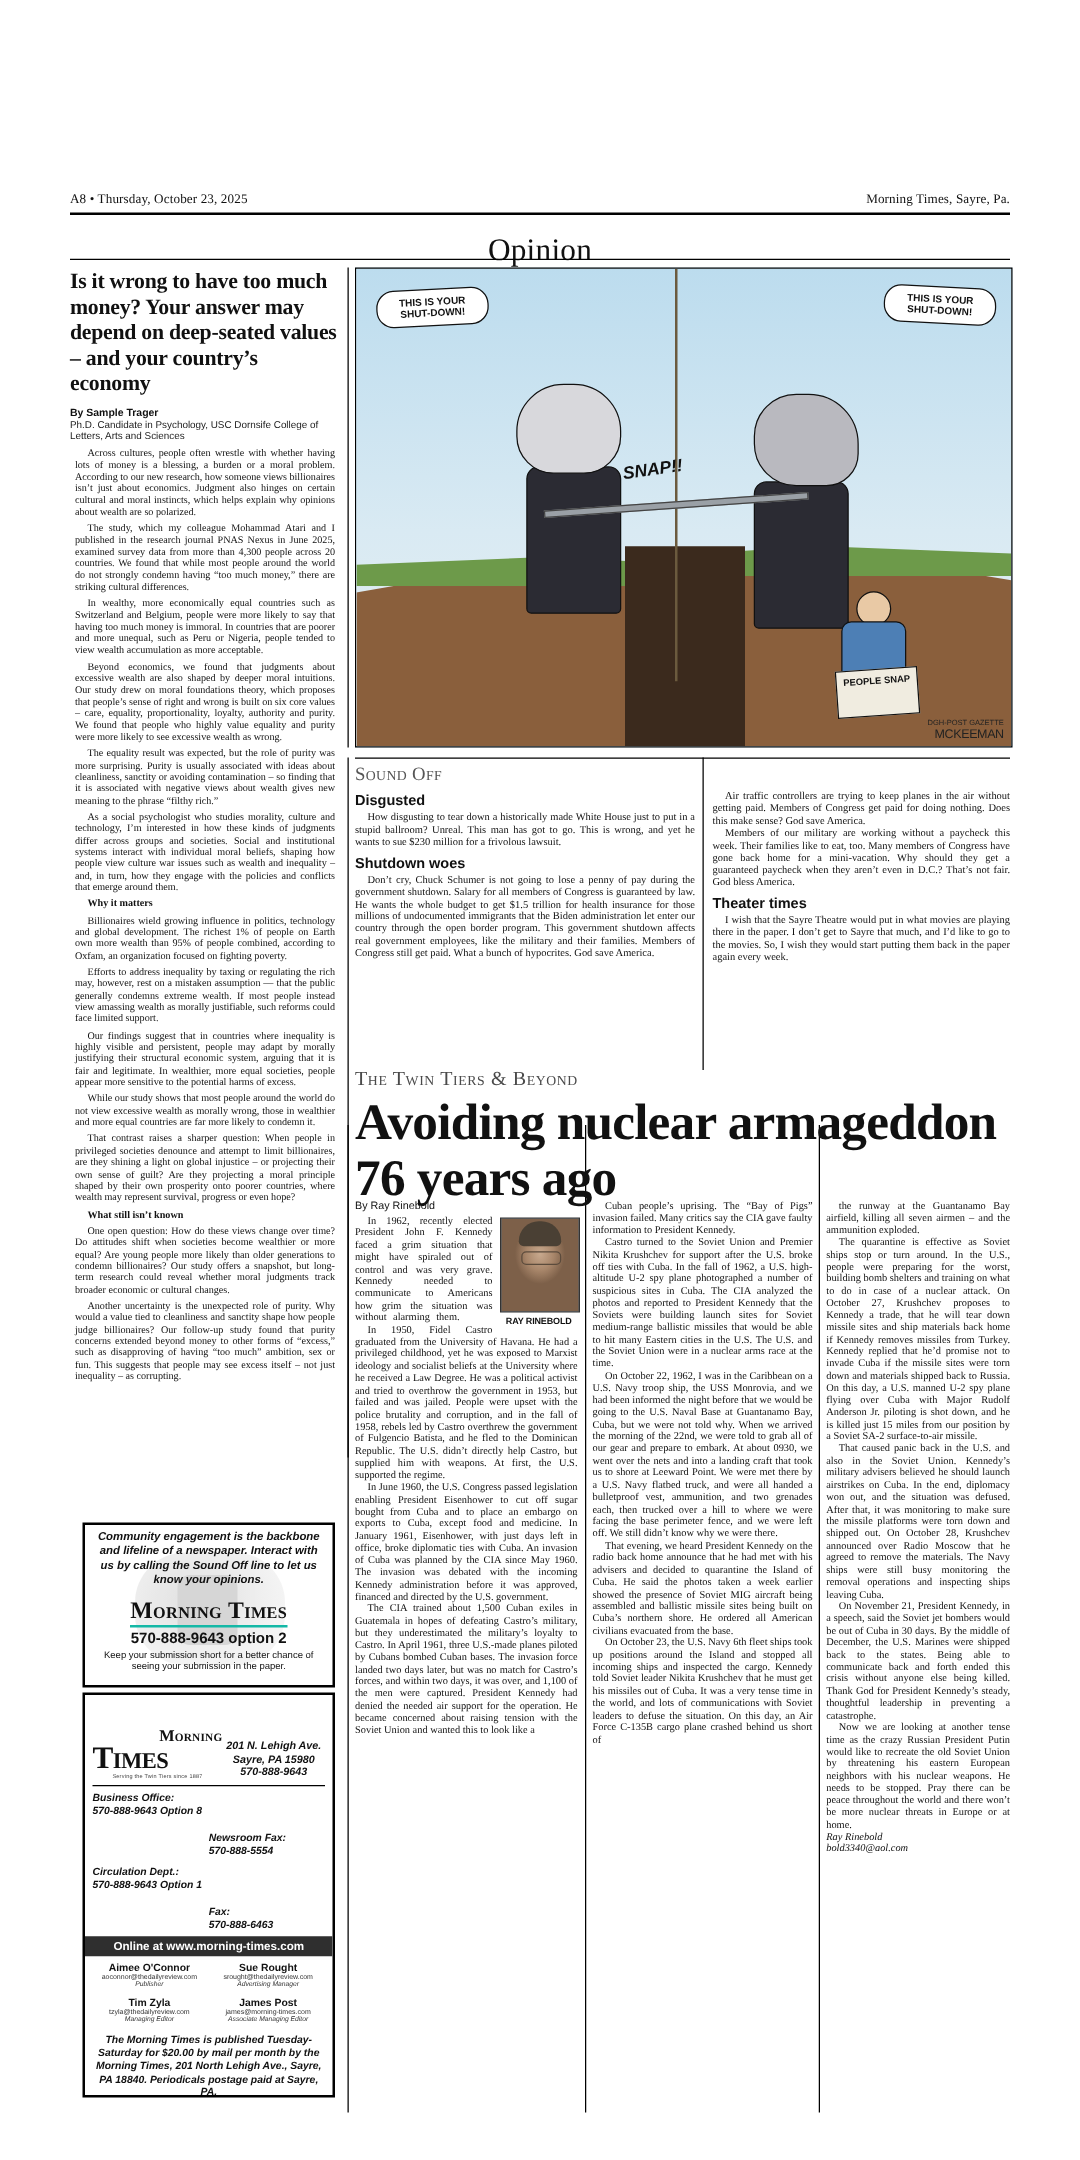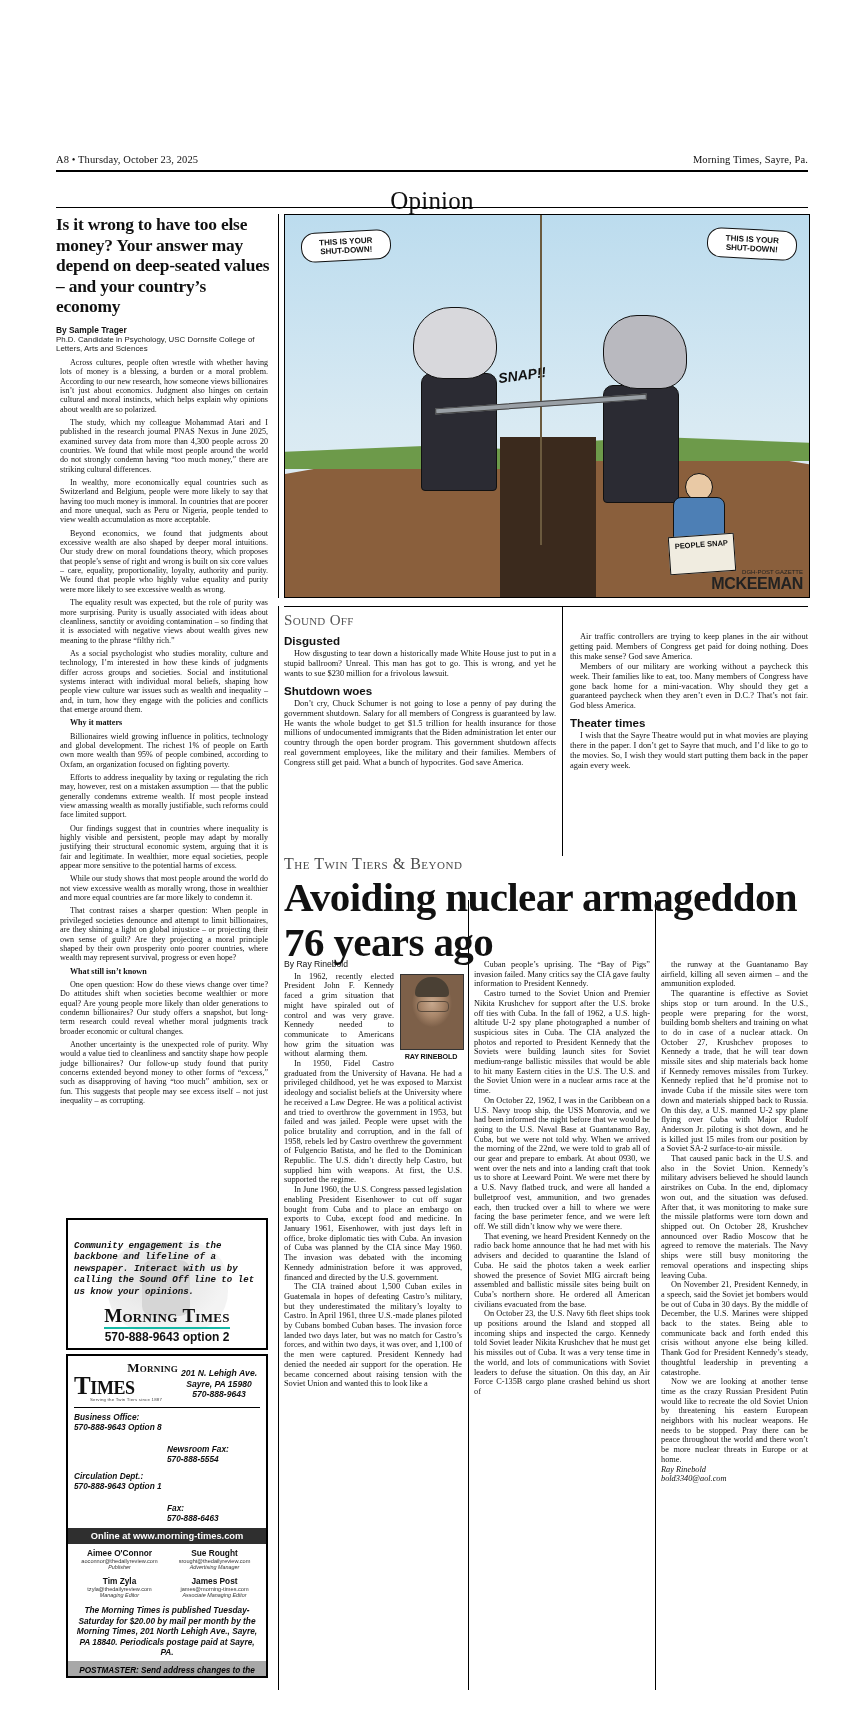--- a/index.html
+++ b/index.html
@@ -185,40 +185,40 @@
   .sign{
     position:absolute;left:384px;top:320px;width:64px;height:32px;background:#f0ece0;
     border:1.5px solid #111;transform:rotate(-4deg);
     font-family:"Liberation Sans",sans-serif;font-weight:bold;font-size:7.5px;line-height:9px;
     text-align:center;padding-top:4px;
   }
   .sig-cart{
     position:absolute;right:6px;bottom:4px;text-align:right;
     font-family:"Liberation Sans",sans-serif;font-size:6px;color:#222;
   }
-  .sig-cart .big{font-weight:bold;font-size:16px;letter-spacing:-.3px;display:block;}
+  .sig-cart .big{font-weight:normal;font-size:10px;letter-spacing:-.3px;display:block;}
 
   
   .ad-sound{
     position:absolute;left:66px;top:1218px;width:198px;height:128px;
     border:2px solid #000;background:#fff;overflow:hidden;
   }
   .ad-sound .phonebg{
     position:absolute;left:40px;top:22px;width:120px;height:90px;
     background:radial-gradient(ellipse at 40% 40%, #dcdcdc 0%, #f2f2f2 70%);
     border-radius:40px;opacity:.85;
   }
   .ad-sound .phonebg:after{
     content:"";position:absolute;left:34px;top:18px;width:48px;height:56px;background:#cfcfcf;
     border-radius:10px;
   }
   .ad-sound .txt{
-    position:relative;text-align:left;
-    font-family:Liberation Mono, monospace;font-weight:bold;font-style:italic;
-    font-size:9.1px;line-height:11.4px;padding:20px 6px 0 6px;
+    position:relative;text-align:center;
+    font-family:Liberation Sans, sans-serif;font-weight:bold;font-style:italic;
+    font-size:9.1px;line-height:11.4px;padding:4px 6px 0 6px;
   }
   .ad-sound .mt{
     position:relative;text-align:center;margin-top:8px;
     font-family:"Liberation Serif",serif;font-size:19px;letter-spacing:.3px;
     font-variant:small-caps;font-weight:bold;
   }
   .ad-sound .mt span{border-bottom:2px solid #14b8a6;padding-bottom:1px;}
   .ad-sound .ph{
     position:relative;text-align:center;font-family:"Liberation Sans",sans-serif;
     font-weight:bold;font-size:12px;margin-top:3px;
@@ -226,21 +226,21 @@
   .ad-sound .sm{
     position:relative;text-align:center;font-family:"Liberation Sans",sans-serif;
     font-size:7.6px;line-height:9px;margin-top:2px;padding:0 6px;
   }
 
   .ad-box{
     position:absolute;left:66px;top:1354px;width:198px;height:320px;
     border:2px solid #000;background:#fff;overflow:hidden;
     font-family:"Liberation Sans",sans-serif;
   }
-  .ab-flag{display:flex;padding:6px 6px 2px 6px;align-items:flex-start;}
+  .ab-flag{display:flex;padding:6px 6px 2px 6px;align-items:flex-end;margin-top:21px;}
   .ab-logo{width:104px;}
   .ab-logo .l1{font-family:"Liberation Serif",serif;font-weight:bold;font-size:13px;
     letter-spacing:.2px;text-align:right;line-height:12px;font-variant:small-caps;}
   .ab-logo .l2{font-family:"Liberation Serif",serif;font-weight:bold;font-size:25px;
     line-height:24px;letter-spacing:-.4px;font-variant:small-caps;}
   .ab-logo .l3{font-size:4.4px;text-align:center;letter-spacing:.2px;color:#444;margin-top:-1px;}
   .ab-addr{flex:1;text-align:center;font-weight:bold;font-style:italic;font-size:8.6px;
     line-height:10.6px;padding-top:6px;}
   .ab-rule{height:1.3px;background:#000;margin:3px 6px;}
   .ab-grid{display:flex;padding:1px 6px;font-style:italic;font-weight:bold;font-size:8.3px;line-height:10px;}
@@ -279,21 +279,21 @@
   <div class="rule-under-title"></div>
 
   <div class="vline" style="left:278px;top:214px;height:384px;"></div>
   <div class="vline" style="left:278px;top:606px;height:560px;"></div>
   <div class="vline" style="left:278px;top:900px;height:790px;"></div>
   <div class="vline" style="left:468px;top:900px;height:790px;"></div>
   <div class="vline" style="left:655px;top:900px;height:790px;"></div>
   <div class="vline" style="left:562px;top:606px;height:250px;"></div>
 
   <div class="lcol col">
-    <h1 class="headline-main">Is it wrong to have too else money? Your answer may depend on deep-seated values – and your country’s economy</h1>
+    <h1 class="headline-main">Is it wrong to have too much money? Your answer may depend on deep-seated values – and your country’s economy</h1>
     <div class="byline-name">By Sample Trager</div>
     <div class="byline-desc">Ph.D. Candidate in Psychology, USC Dornsife College of Letters, Arts and Sciences</div>
 
     <p>Across cultures, people often wrestle with whether having lots of money is a blessing, a burden or a moral problem. According to our new research, how someone views billionaires isn’t just about economics. Judgment also hinges on certain cultural and moral instincts, which helps explain why opinions about wealth are so polarized.</p>
     <p>The study, which my colleague Mohammad Atari and I published in the research journal PNAS Nexus in June 2025, examined survey data from more than 4,300 people across 20 countries. We found that while most people around the world do not strongly condemn having “too much money,” there are striking cultural differences.</p>
     <p>In wealthy, more economically equal countries such as Switzerland and Belgium, people were more likely to say that having too much money is immoral. In countries that are poorer and more unequal, such as Peru or Nigeria, people tended to view wealth accumulation as more acceptable.</p>
     <p>Beyond economics, we found that judgments about excessive wealth are also shaped by deeper moral intuitions. Our study drew on moral foundations theory, which proposes that people’s sense of right and wrong is built on six core values – care, equality, proportionality, loyalty, authority and purity. We found that people who highly value equality and purity were more likely to see excessive wealth as wrong.</p>
     <p>The equality result was expected, but the role of purity was more surprising. Purity is usually associated with ideas about cleanliness, sanctity or avoiding contamination – so finding that it is associated with negative views about wealth gives new meaning to the phrase “filthy rich.”</p>
     <p>As a social psychologist who studies morality, culture and technology, I’m interested in how these kinds of judgments differ across groups and societies. Social and institutional systems interact with individual moral beliefs, shaping how people view culture war issues such as wealth and inequality – and, in turn, how they engage with the policies and conflicts that emerge around them.</p>
 

